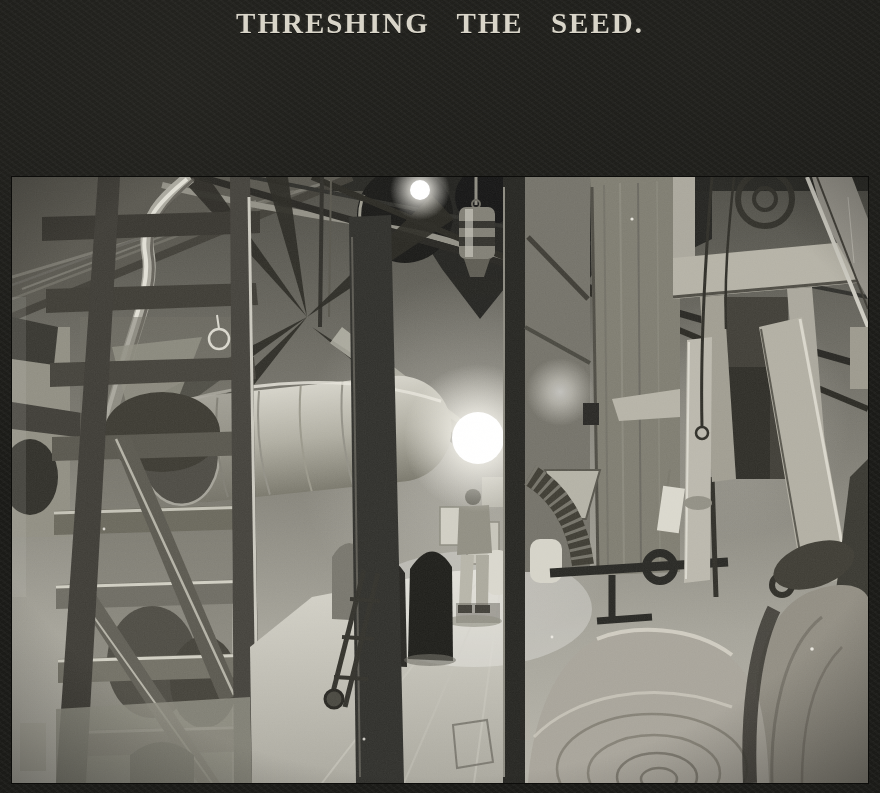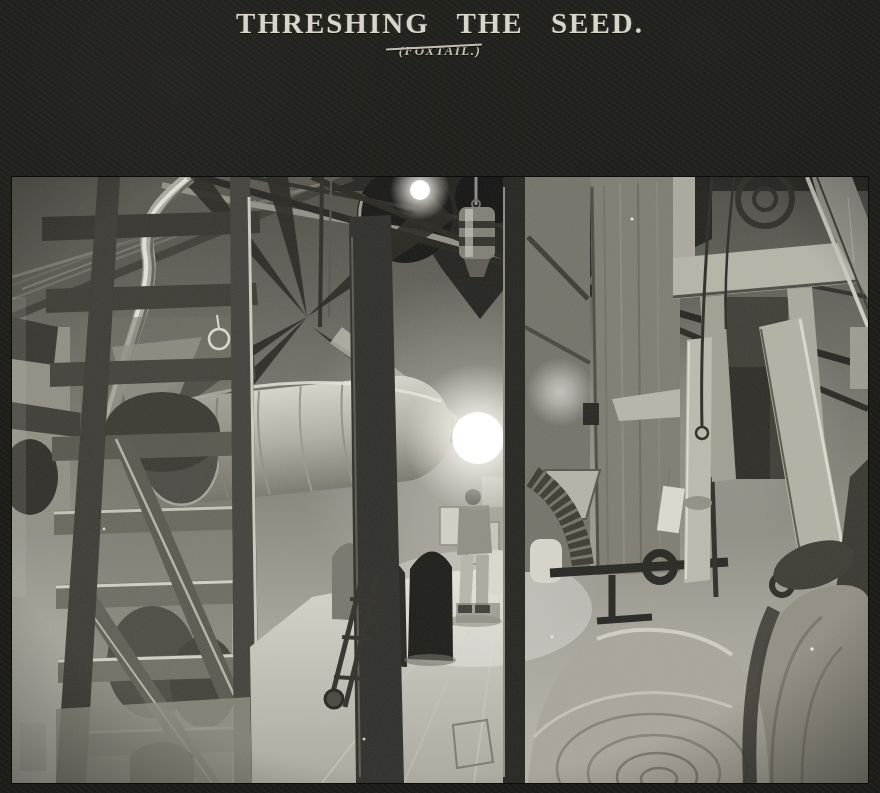--- a/index.html
+++ b/index.html
@@ -41,26 +41,20 @@
   }
   .photo svg{display:block;}
 </style>
 </head>
 <body>
 
 <div class="card">
 
   <div class="title">THRESHING THE SEED.</div>
 
-  <div class="subtitle-wrap">
-    <span class="subtitle-inner">
-      <span class="subtitle">(FOXTAIL.)</span>
-      <span class="strike"></span>
-    </span>
-  </div>
 
 
   <div class="photo" role="img" aria-label="Black-and-white photograph of a seed mill interior: a tall wooden ladder scaffold on the left, belt-driven threshing machinery with a large light drum and a shiny down pipe in the centre, a workman standing in a brightly lit aisle, grain sacks, a hand truck, timber posts, a flywheel machine on the right and large rolled burlap bales in the right foreground.">
   <svg width="856" height="606" viewBox="0 0 856 606">
     <defs>
       <linearGradient id="gBase" x1="0" y1="0" x2="0" y2="1">
         <stop offset="0" stop-color="#4b4a43"></stop>
         <stop offset="0.45" stop-color="#7b7970"></stop>
         <stop offset="0.75" stop-color="#a3a197"></stop>
         <stop offset="1" stop-color="#b5b3a9"></stop>

